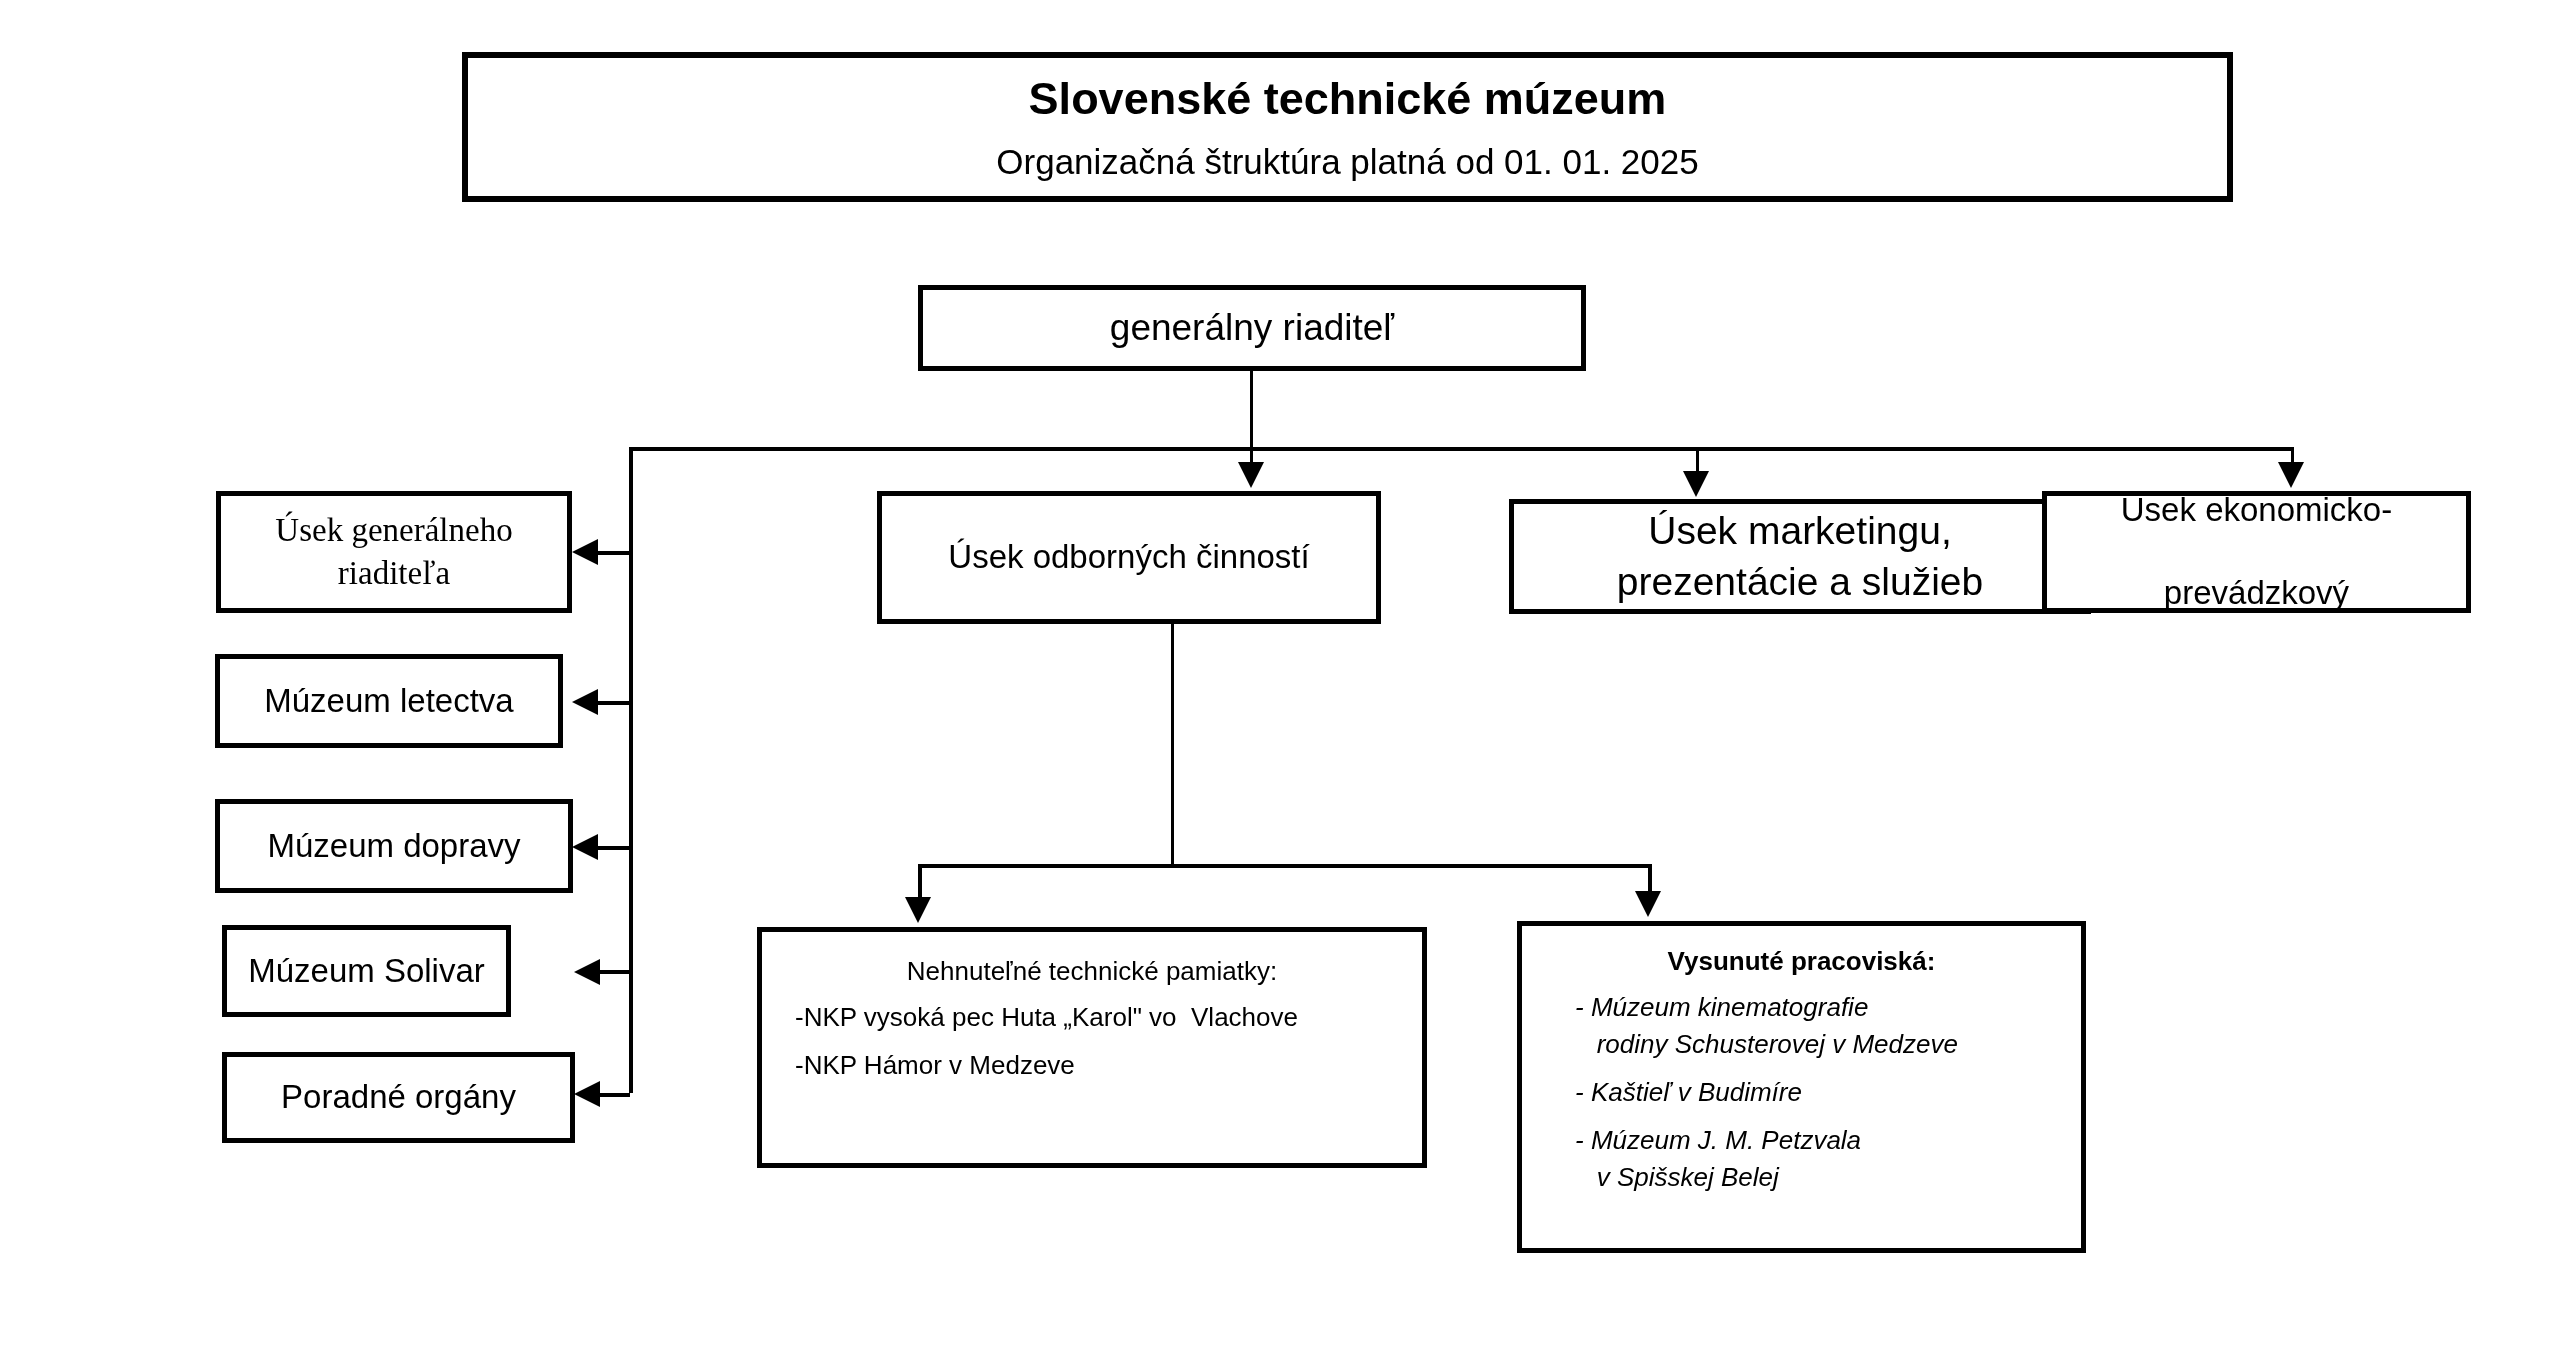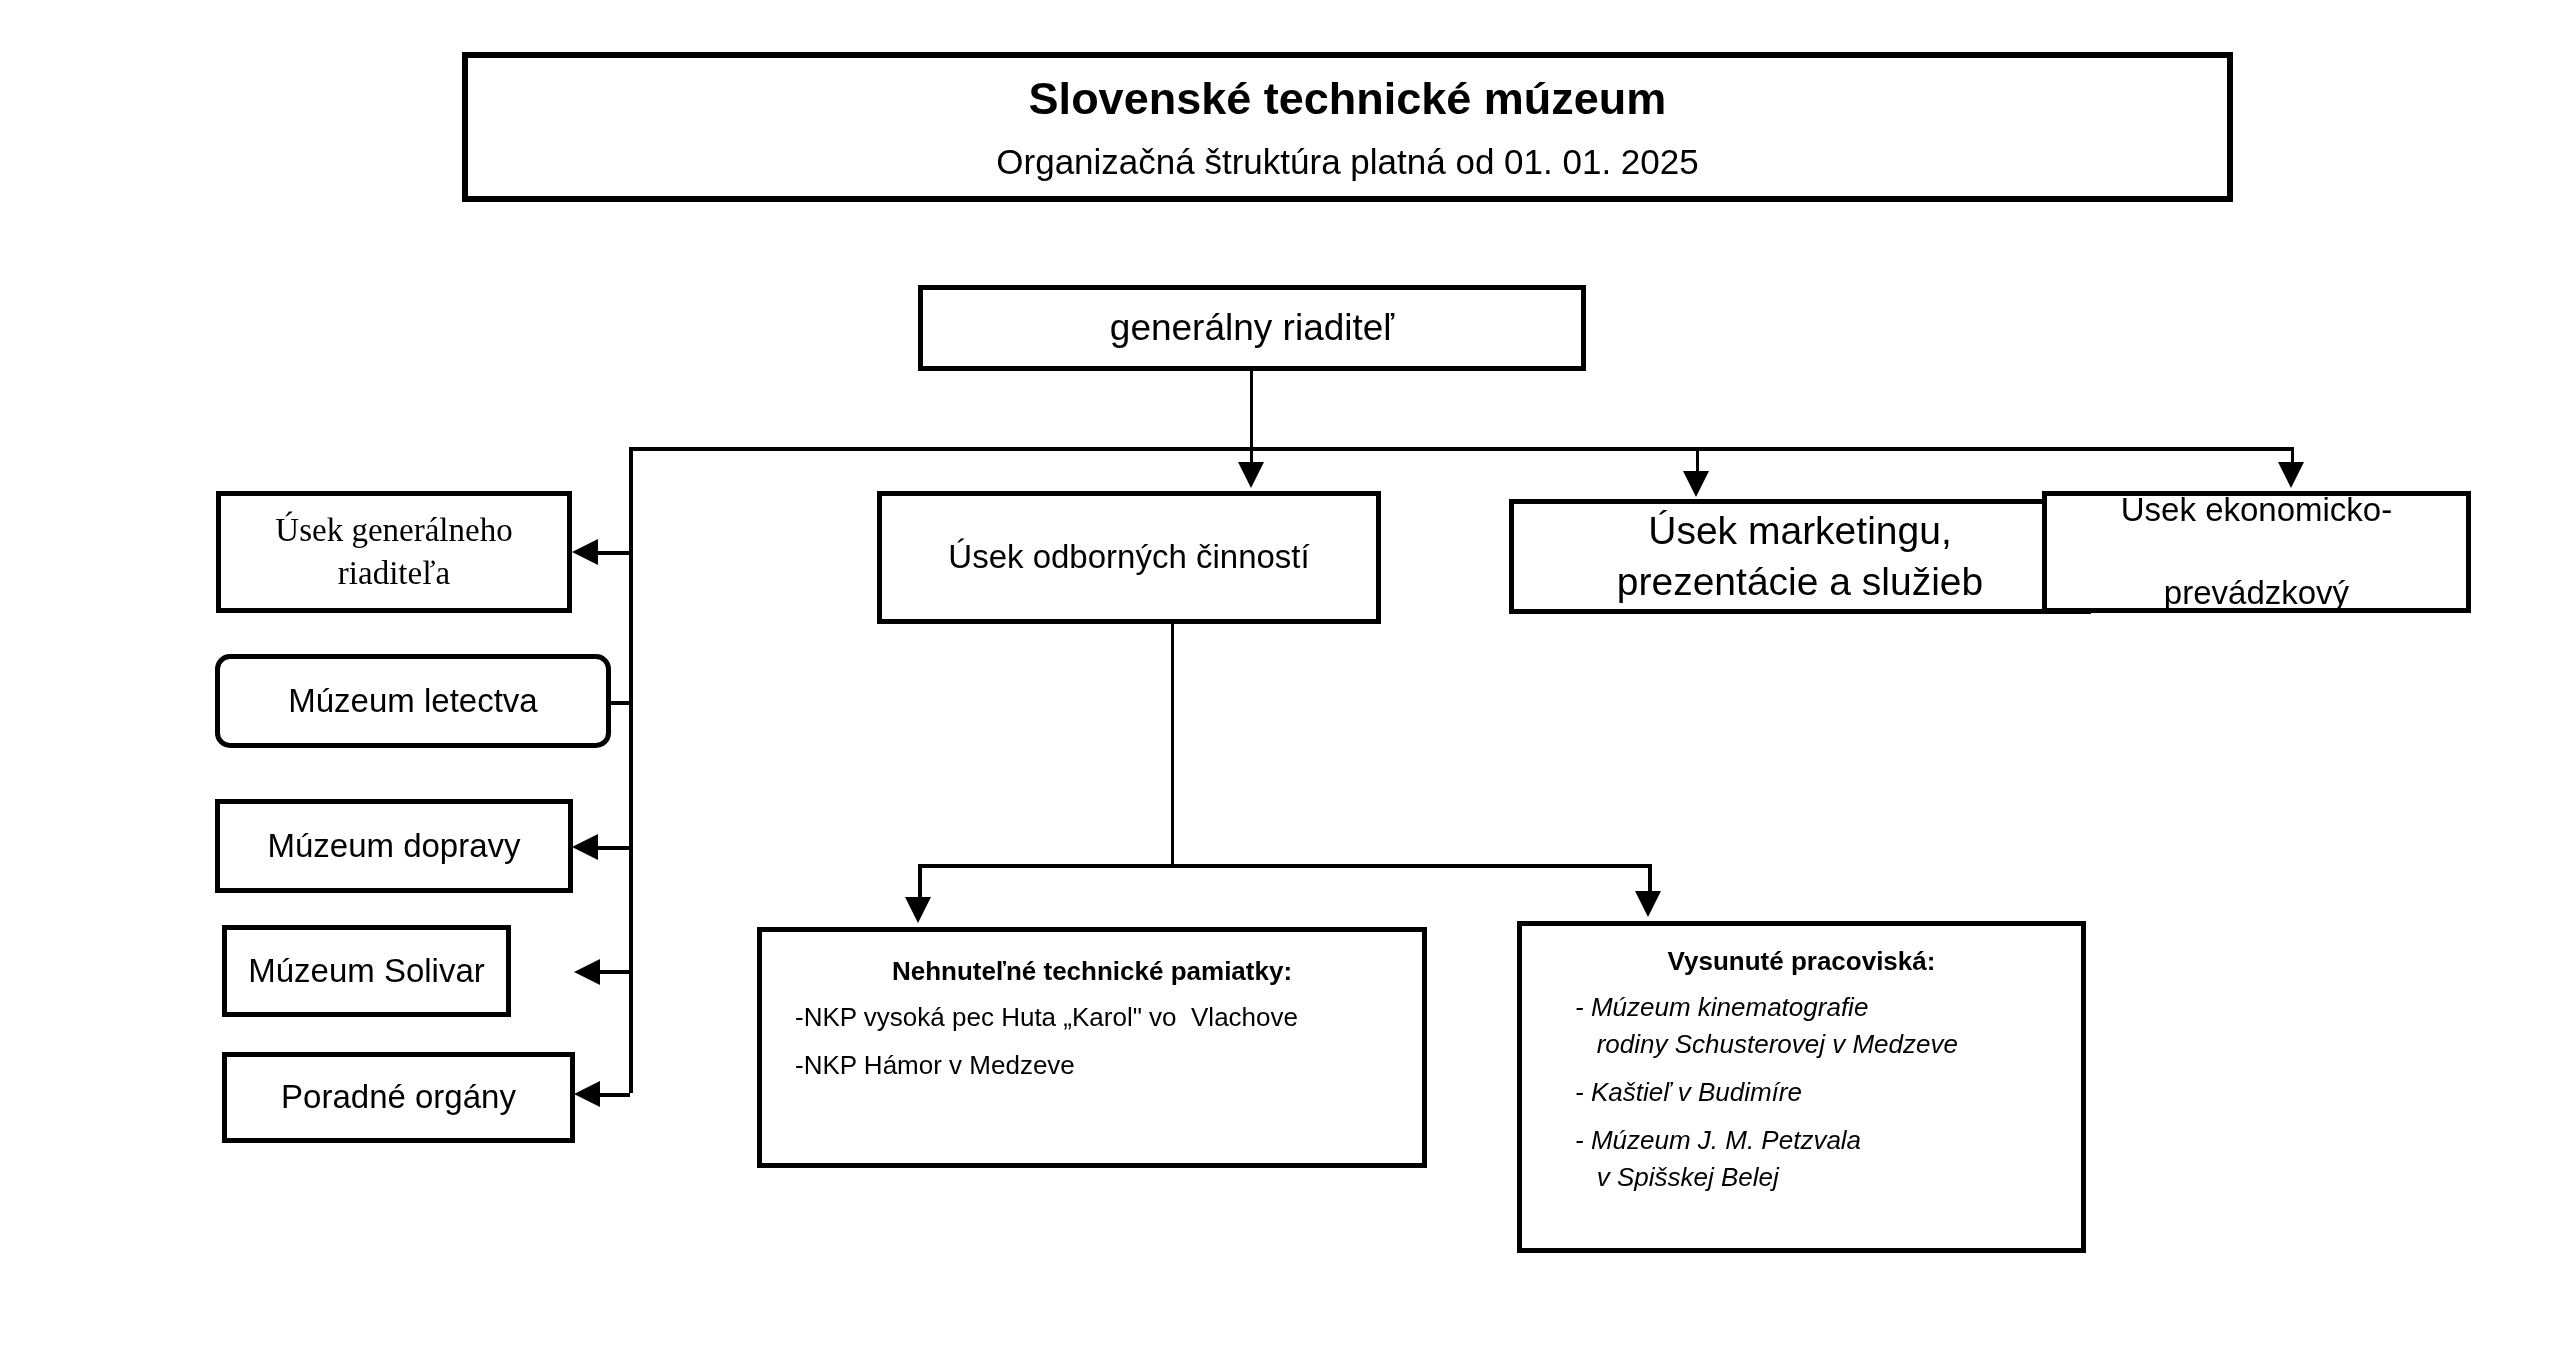--- a/index.html
+++ b/index.html
@@ -78,21 +78,21 @@
   }
   #sec-eko-box {
     left: 2042px; top: 491px;
     width: 429px;  height: 122px;
     font-size: 33px;
     gap: 40px;
   }
 
   
   .leftbox { font-size: 33px; }
-  #lb-letectva { left: 215px; top: 654px;  width: 396px; height: 94px; border-radius: 15px; }
+  #lb-letectva { left: 215px; top: 654px;  width: 348px; height: 94px; }
   #lb-dopravy  { left: 215px; top: 799px;  width: 358px; height: 94px; }
   #lb-solivar  { left: 222px; top: 925px; width: 289px; height: 92px; }
   #lb-poradne  { left: 222px; top: 1052px; width: 353px; height: 91px; }
 
   
   #nkp-box {
     left: 757px;  top: 927px;
     width: 670px; height: 241px;
     font-size: 26px;
     padding: 23px 0 0 0;
@@ -100,21 +100,21 @@
   }
   #vys-box {
     left: 1517px; top: 921px;
     width: 569px;  height: 332px;
     font-size: 26px;
     padding: 19px 0 0 0;
     align-items: center;
   }
 
   .blk-head {
-    font-weight: bold;
+    font-weight: normal;
     margin-bottom: 12.2px;
   }
   .blk-head.bold { font-weight: bold; text-align: right; }
   .blk-lines {
     text-align: left;
     align-self: flex-start;
   }
   #nkp-box .blk-lines { padding-left: 33px; }
   #vys-box .blk-lines { padding-left: 53px; font-style: italic; }
   .blk-line { margin-bottom: 14px; white-space: pre; }

